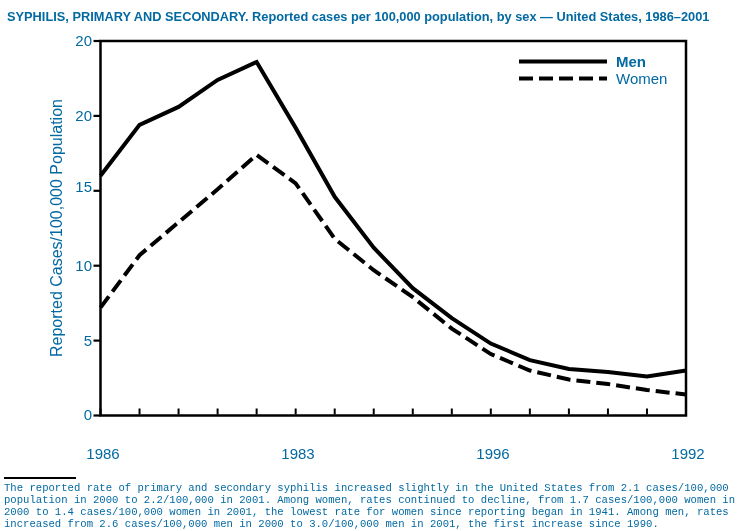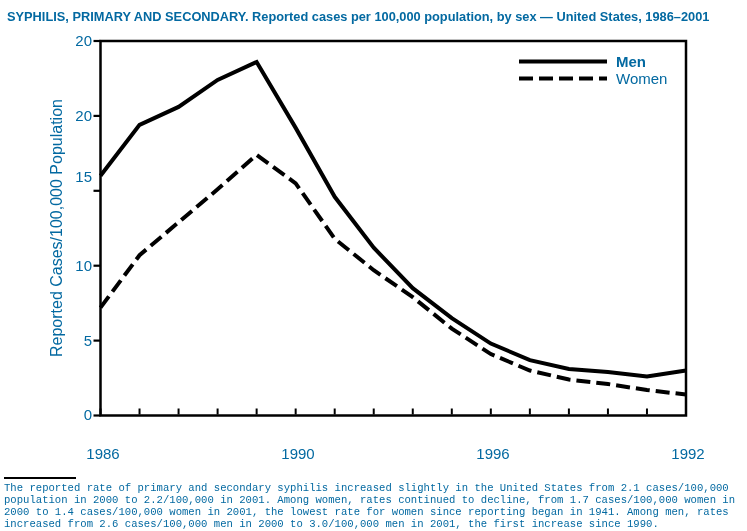--- a/index.html
+++ b/index.html
@@ -75,29 +75,29 @@
       <line x1="646.9666666666667" y1="414.5" x2="646.9666666666667" y2="408.5" stroke="#000000" stroke-width="2"></line>
       <line x1="686" y1="414.5" x2="686" y2="408.5" stroke="#000000" stroke-width="2"></line>
       <polyline points="100.5,175.82 139.53333333333333,124.88800000000002 178.56666666666666,106.91199999999998 217.60000000000002,79.94800000000002 256.6333333333333,61.97199999999998 295.66666666666663,127.88400000000001 334.70000000000005,196.792 373.73333333333335,247.72400000000002 412.76666666666665,288.17 451.8,318.13 490.8333333333333,343.596 529.8666666666666,360.074 568.9000000000001,369.06199999999995 607.9333333333334,372.058 646.9666666666667,376.55199999999996 686,370.56" fill="none" stroke="#000000" stroke-width="4" stroke-linejoin="miter"></polyline>
       <polyline points="100.5,307.644 139.53333333333333,255.21400000000003 178.56666666666666,222.25799999999998 217.60000000000002,189.30200000000002 256.6333333333333,154.848 295.66666666666663,183.31 334.70000000000005,238.73600000000002 373.73333333333335,270.19399999999996 412.76666666666665,297.158 451.8,328.616 490.8333333333333,354.082 529.8666666666666,370.56 568.9000000000001,379.548 607.9333333333334,384.042 646.9666666666667,390.034 686,394.528" fill="none" stroke="#000000" stroke-width="4" stroke-linejoin="miter" stroke-dasharray="14 6"></polyline>
       <line x1="519" y1="61.5" x2="607" y2="61.5" stroke="#000000" stroke-width="4"></line>
       <line x1="519" y1="78.5" x2="607" y2="78.5" stroke="#000000" stroke-width="4" stroke-dasharray="14 6"></line>
     </svg>
 
   <div class="ytick" style="top:32px">20</div>
   <div class="ytick" style="top:107px">20</div>
-  <div class="ytick" style="top:168px">15</div>
+  <div class="ytick" style="top:178px">15</div>
   <div class="ytick" style="top:257px">10</div>
   <div class="ytick" style="top:332px">5</div>
   <div class="ytick" style="top:406px">0</div>
 
   <div class="y-axis-title">Reported Cases/100,000 Population</div>
 
   <div class="xtick" style="left:73px">1986</div>
-  <div class="xtick" style="left:268px">1990</div>
+  <div class="xtick" style="left:268px">1983</div>
   <div class="xtick" style="left:463px">1996</div>
   <div class="xtick" style="left:658px">1992</div>
 
 
   <div>
     <div class="legend-label men">Men</div>
     <div class="legend-label women">Women</div>
   </div>
 
   <div class="footnote-rule"></div>

